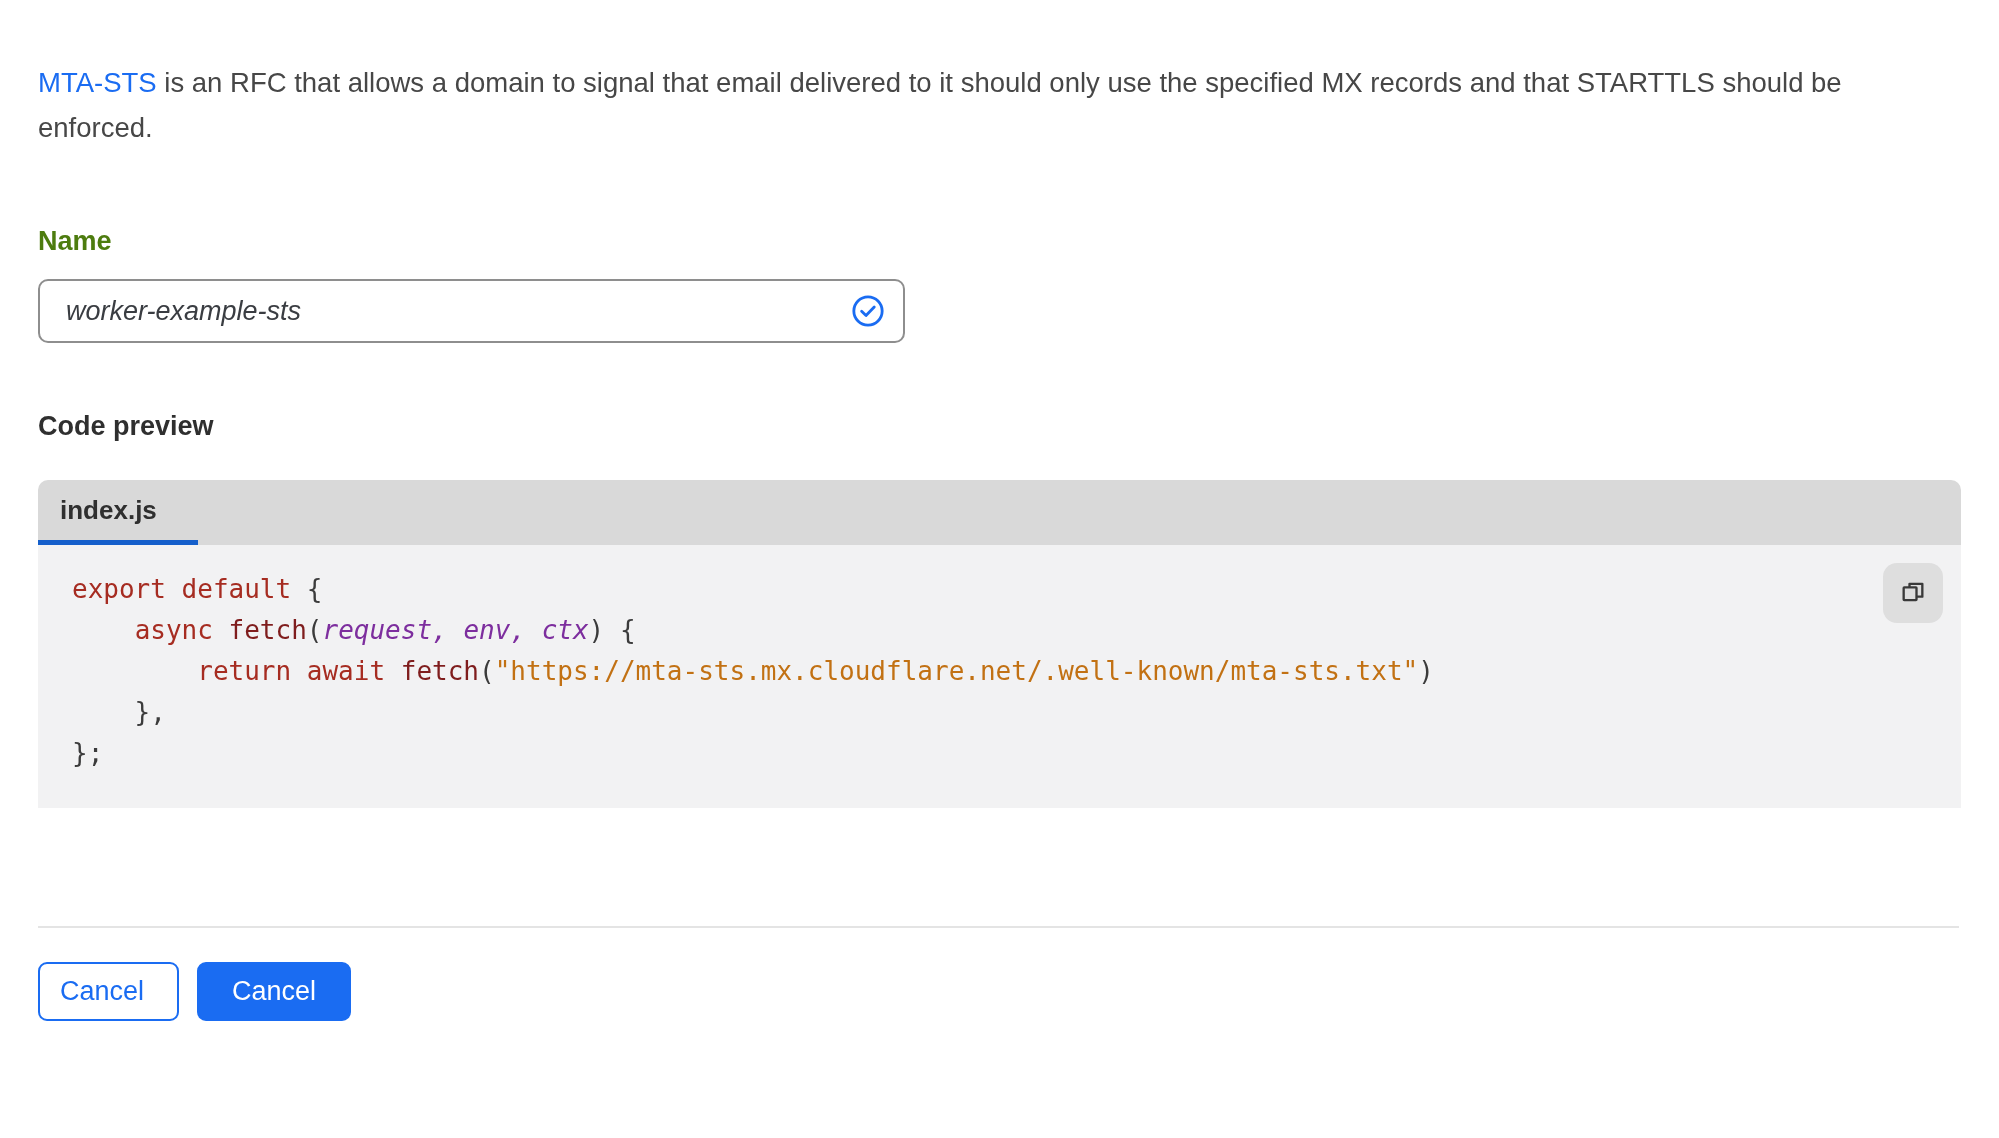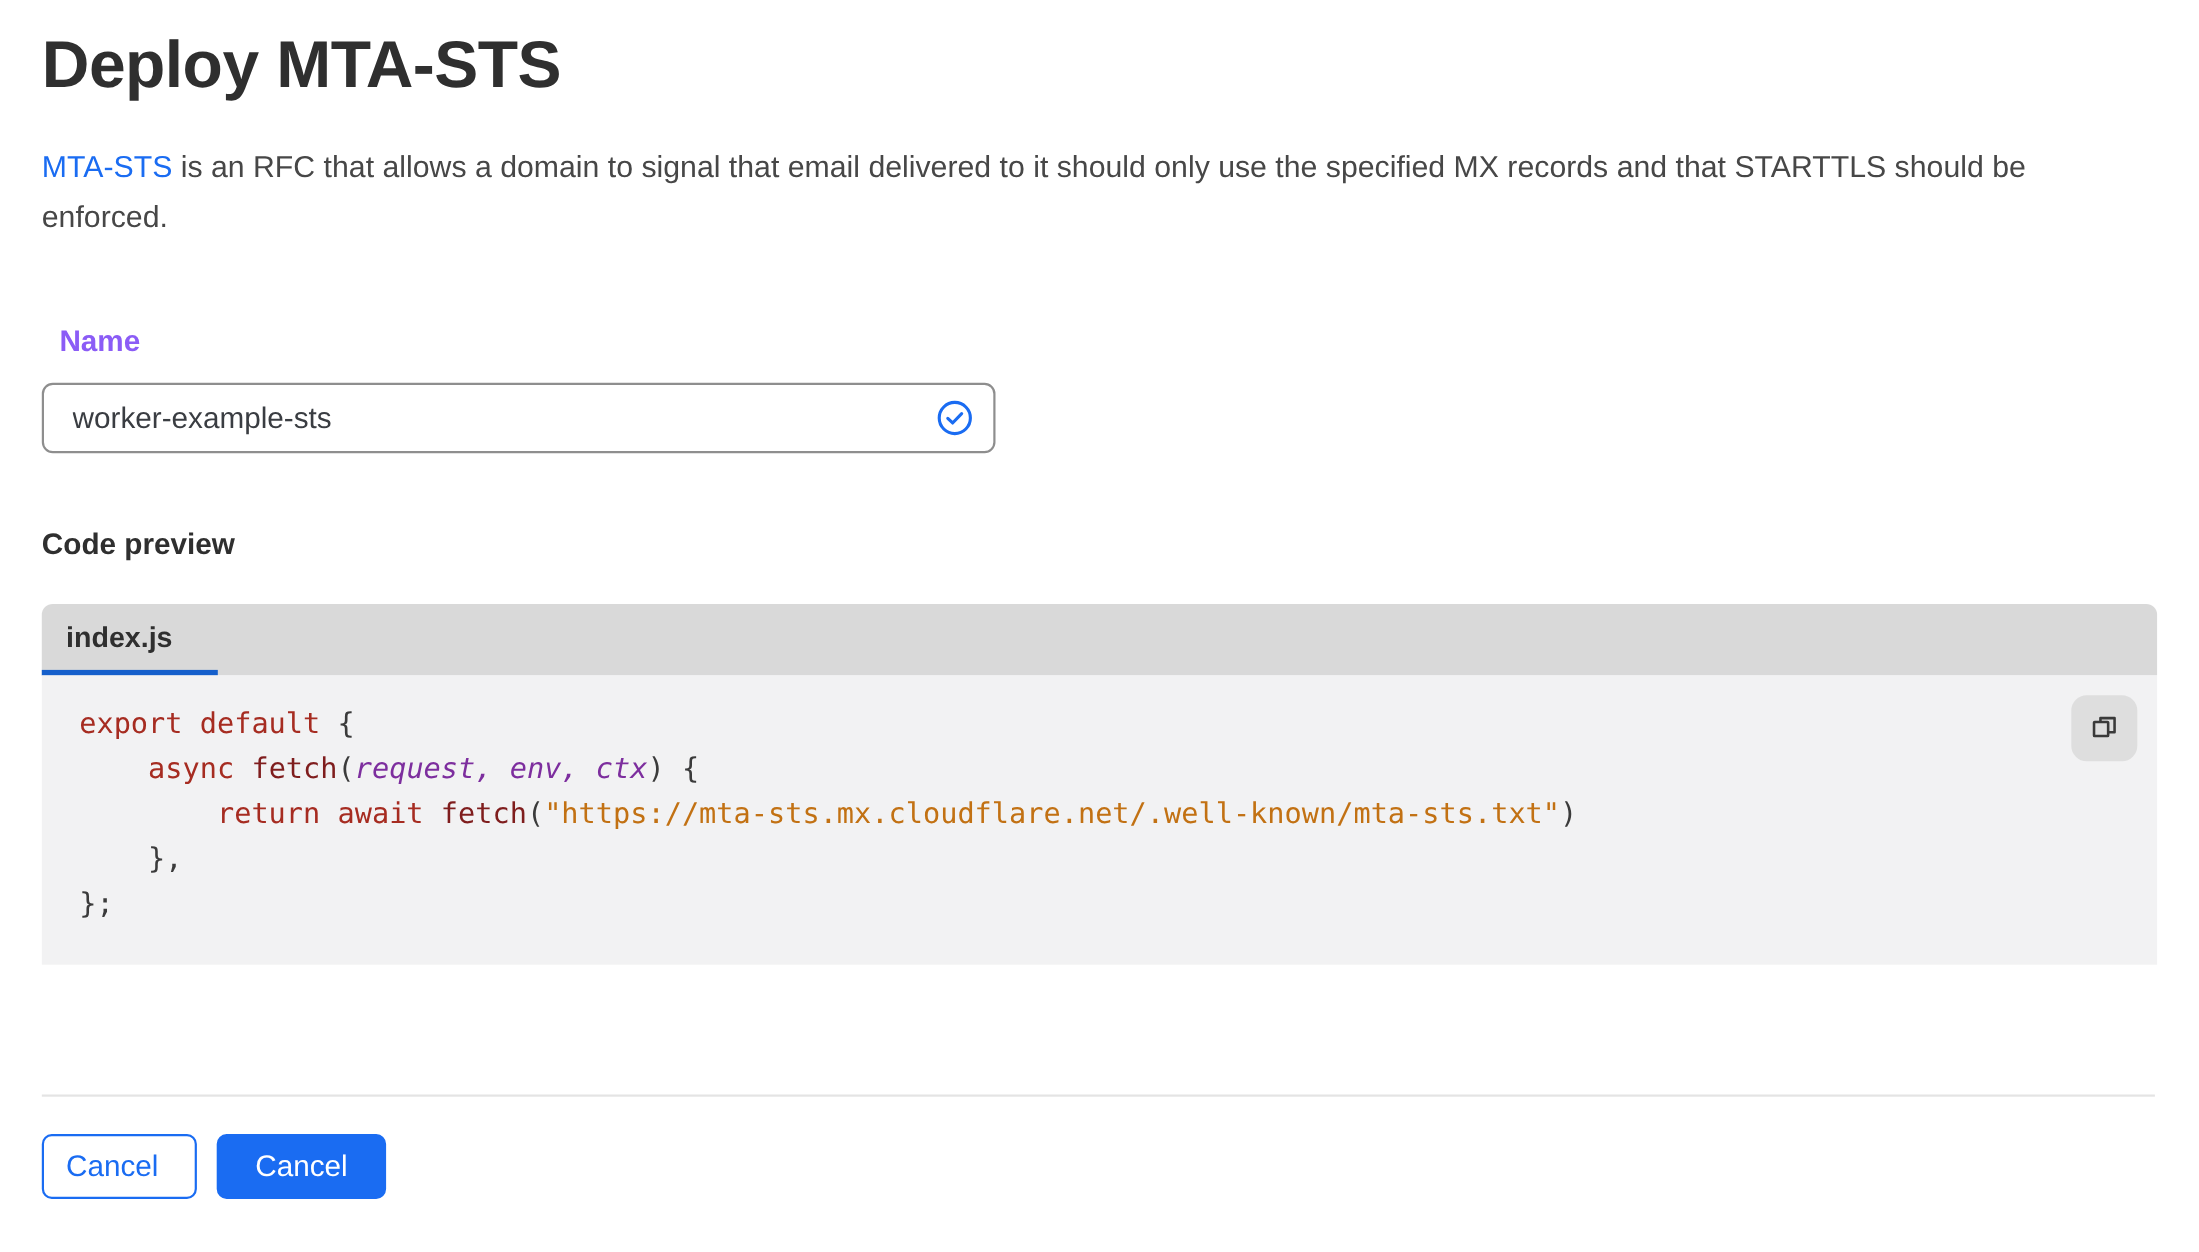--- a/index.html
+++ b/index.html
@@ -32,22 +32,21 @@
   .description a {
     color: #1a6cf2;
     text-underline-offset: 5px;
     cursor: pointer;
   }
 
   .field-label {
     margin-top: 76px;
     font-size: 27px;
     font-weight: 700;
-    color: #8b5cf6;
-    margin-left: 16px;
+    color: #4d7c0f;
   }
 
   .input-wrap {
     margin-top: 22px;
     width: 867px;
     height: 64px;
     border: 2px solid #8e8e8e;
     border-radius: 10px;
     display: flex;
     align-items: center;
@@ -56,20 +55,21 @@
   }
   .input-wrap input {
     flex: 1;
     border: none;
     outline: none;
     font-family: "Liberation Sans", sans-serif;
     font-size: 27px;
     color: #3a3d42;
     background: transparent;
     min-width: 0;
+    font-style: italic;
   }
   .valid-icon { display: flex; align-items: center; }
 
   .code-label {
     margin-top: 68px;
     font-size: 27px;
     font-weight: 700;
     color: #2f2f2f;
   }
 
@@ -162,21 +162,20 @@
     background: #1a6cf2;
     border: 2px solid #1a6cf2;
     color: #ffffff;
   }
 </style>
 </head>
 <body>
 
 <div class="page">
 
-  <h1 class="page-title">Deploy MTA-STS</h1>
 
   <p class="description"><a>MTA-STS</a><span> is an RFC that allows a domain to signal that email delivered to it should only use the specified MX records and that STARTTLS should be enforced.</span></p>
 
   <div class="field-label">Name</div>
 
   <div class="input-wrap">
     <input type="text" value="worker-example-sts" style="">
     <span class="valid-icon">
       <svg width="34" height="34" viewBox="0 0 24 24" fill="none">
         <circle cx="12" cy="12" r="10" stroke="#1a6cf2" stroke-width="2"></circle>

